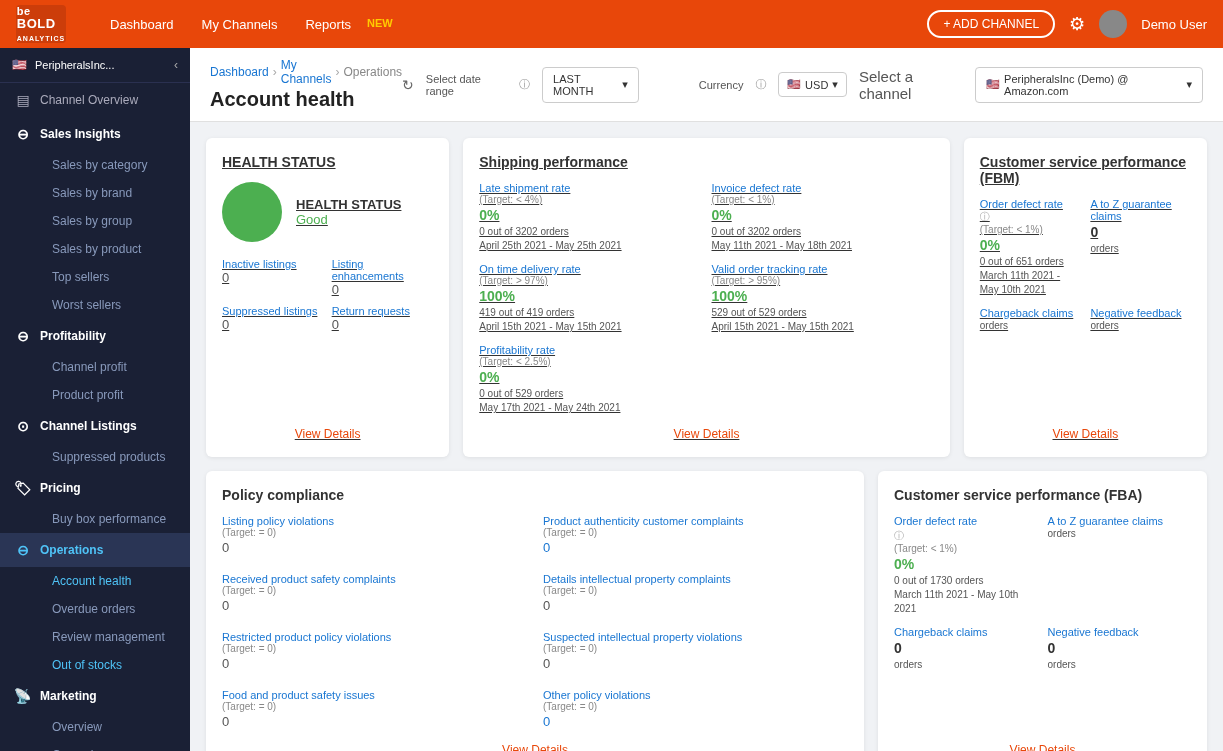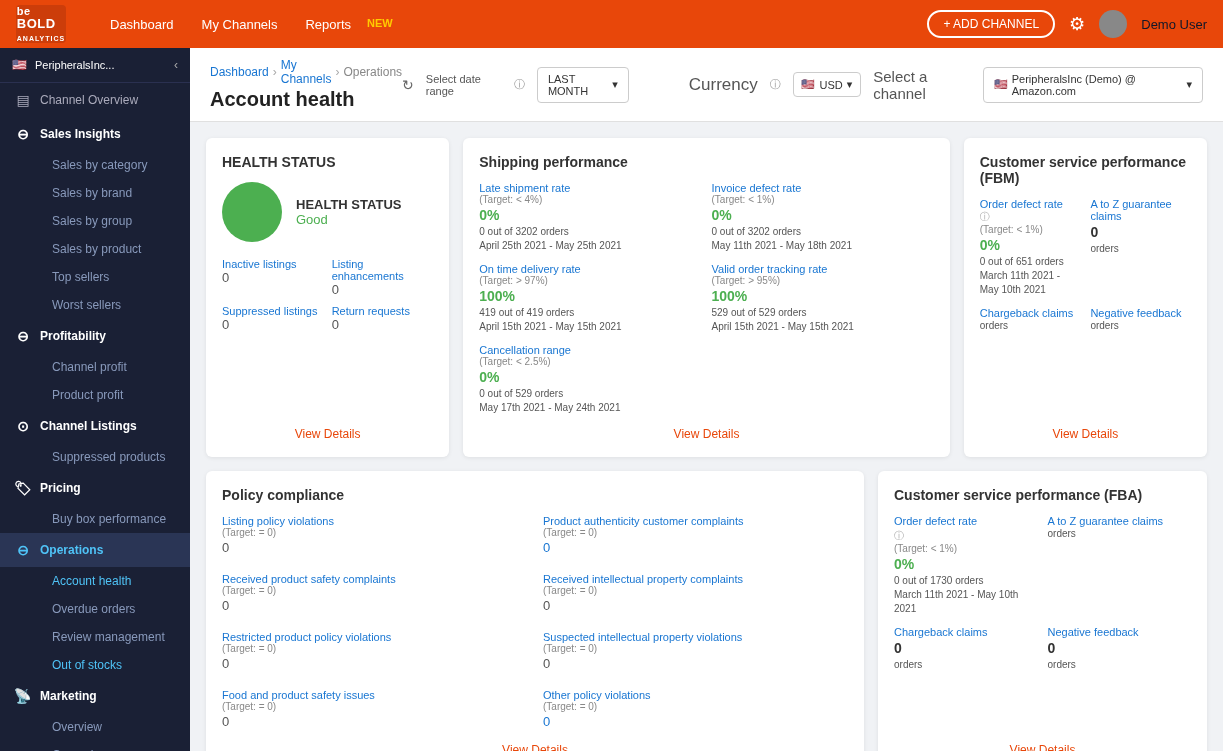--- a/index.html
+++ b/index.html
@@ -73,21 +73,21 @@
     .breadcrumb .sep { color: #aaa; }
     .page-title { font-size: 20px; font-weight: bold; color: #222; margin-top: 2px; }
 
     .header-controls { display: flex; align-items: center; gap: 12px; }
     .date-range-label { font-size: 11px; color: #555; }
     .date-range-btn {
       display: flex; align-items: center; gap: 3px;
       border: 1px solid #ccc; border-radius: 4px; padding: 5px 10px;
       background: white; cursor: pointer; font-size: 11px;
     }
-    .currency-label { font-size: 17px; color: #555; margin-left: 48px; }
+    .currency-label { font-size: 11px; color: #555; margin-left: 48px; }
     .currency-select {
       display: flex; align-items: center; gap: 4px;
       border: 1px solid #ccc; border-radius: 4px; padding: 5px 8px;
       background: white; cursor: pointer; font-size: 11px;
     }
     .channel-label { font-size: 15px; color: #555; }
     .channel-select {
       display: flex; align-items: center; gap: 4px;
       border: 1px solid #ccc; border-radius: 4px; padding: 5px 10px;
       background: white; cursor: pointer; font-size: 11px; min-width: 220px;
@@ -139,21 +139,21 @@
   <div class="nav-links">
     <a style="color:white;text-decoration:none;font-size:13px;">Dashboard</a>
     <a style="color:white;text-decoration:none;font-size:13px;">My Channels</a>
     <a style="color:white;text-decoration:none;font-size:13px;margin-right:-8px;">Reports</a>
     <a style="color:#ffcc00;text-decoration:none;font-size:11px;font-weight:bold;margin-left:-4px;">NEW</a>
   </div>
   <div class="nav-right">
     <button class="add-channel-btn">+ ADD CHANNEL</button>
     <span style="color:white;font-size:18px;">⚙</span>
     <span style="width:28px;height:28px;border-radius:50%;background:#888;display:inline-block;vertical-align:middle;"></span>
-    <span style="color:#0f172a;font-size:13px;">Demo User</span>
+    <span style="color:#ffffff;font-size:13px;">Demo User</span>
   </div>
 </nav>
 
 <div class="app-body">
 
   <aside class="sidebar">
 
     <div class="sidebar-channel">
       <span>🇺🇸</span>
       <span class="name">PeripheralsInc...</span>
@@ -275,21 +275,21 @@
         </div>
         <span class="channel-label">Select a channel</span>
         <div class="channel-select">
           <span>🇺🇸</span>
           <span style="flex:1;font-size:11px;">PeripheralsInc (Demo) @ Amazon.com</span>
           <span>▾</span>
         </div>
       </div>
     </div>
 
-    <div style="display:grid;grid-template-columns:1fr 2fr 1fr;gap:14px;padding:16px 16px 0;">
+    <div style="display:grid;grid-template-columns:1fr 2fr 1fr;gap:14px;padding:16px 16px 0;text-decoration:underline;">
 
       <div class="card">
         <div class="card-title">HEALTH STATUS</div>
         <div class="health-main">
           <div class="health-circle"></div>
           <div class="health-text">
             <div class="status-title">HEALTH STATUS</div>
             <div class="status-val">Good</div>
           </div>
         </div>
@@ -335,21 +335,21 @@
             <div class="metric-value green">100%</div>
             <div class="metric-sub">419 out of 419 orders<br>April 15th 2021 - May 15th 2021</div>
           </div>
           <div class="metric-item">
             <div class="metric-label">Valid order tracking rate</div>
             <div class="metric-target">(Target: &gt; 95%)</div>
             <div class="metric-value green">100%</div>
             <div class="metric-sub">529 out of 529 orders<br>April 15th 2021 - May 15th 2021</div>
           </div>
           <div class="metric-item" style="grid-column:span 1;">
-            <div class="metric-label">Cancellation range</div>
+            <div class="metric-label">Profitability rate</div>
             <div class="metric-target">(Target: &lt; 2.5%)</div>
             <div class="metric-value green">0%</div>
             <div class="metric-sub">0 out of 529 orders<br>May 17th 2021 - May 24th 2021</div>
           </div>
         </div>
         <a class="view-details">View Details</a>
       </div>
 
       <div class="card">
         <div class="card-title">Customer service performance (FBM)</div>
@@ -395,21 +395,21 @@
             <div class="policy-label">Product authenticity customer complaints</div>
             <div class="policy-target">(Target: = 0)</div>
             <div class="policy-value blue">0</div>
           </div>
           <div class="policy-item">
             <div class="policy-label">Received product safety complaints</div>
             <div class="policy-target">(Target: = 0)</div>
             <div class="policy-value">0</div>
           </div>
           <div class="policy-item">
-            <div class="policy-label">Received intellectual property complaints</div>
+            <div class="policy-label">Details intellectual property complaints</div>
             <div class="policy-target">(Target: = 0)</div>
             <div class="policy-value">0</div>
           </div>
           <div class="policy-item">
             <div class="policy-label">Restricted product policy violations</div>
             <div class="policy-target">(Target: = 0)</div>
             <div class="policy-value">0</div>
           </div>
           <div class="policy-item">
             <div class="policy-label">Suspected intellectual property violations</div>

